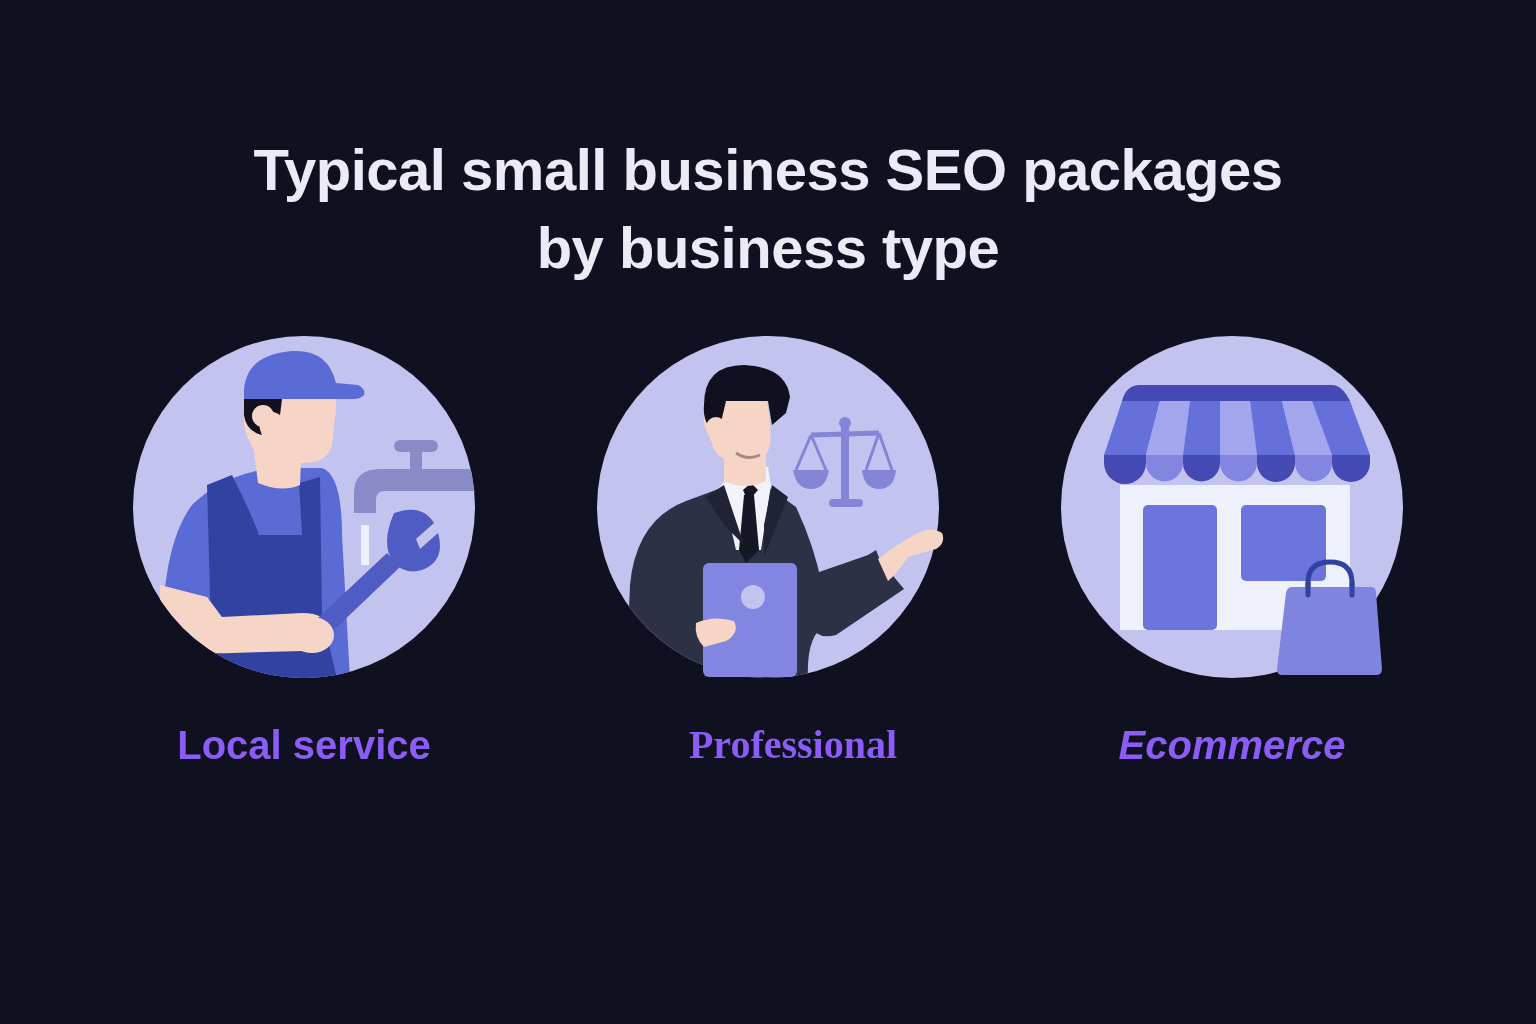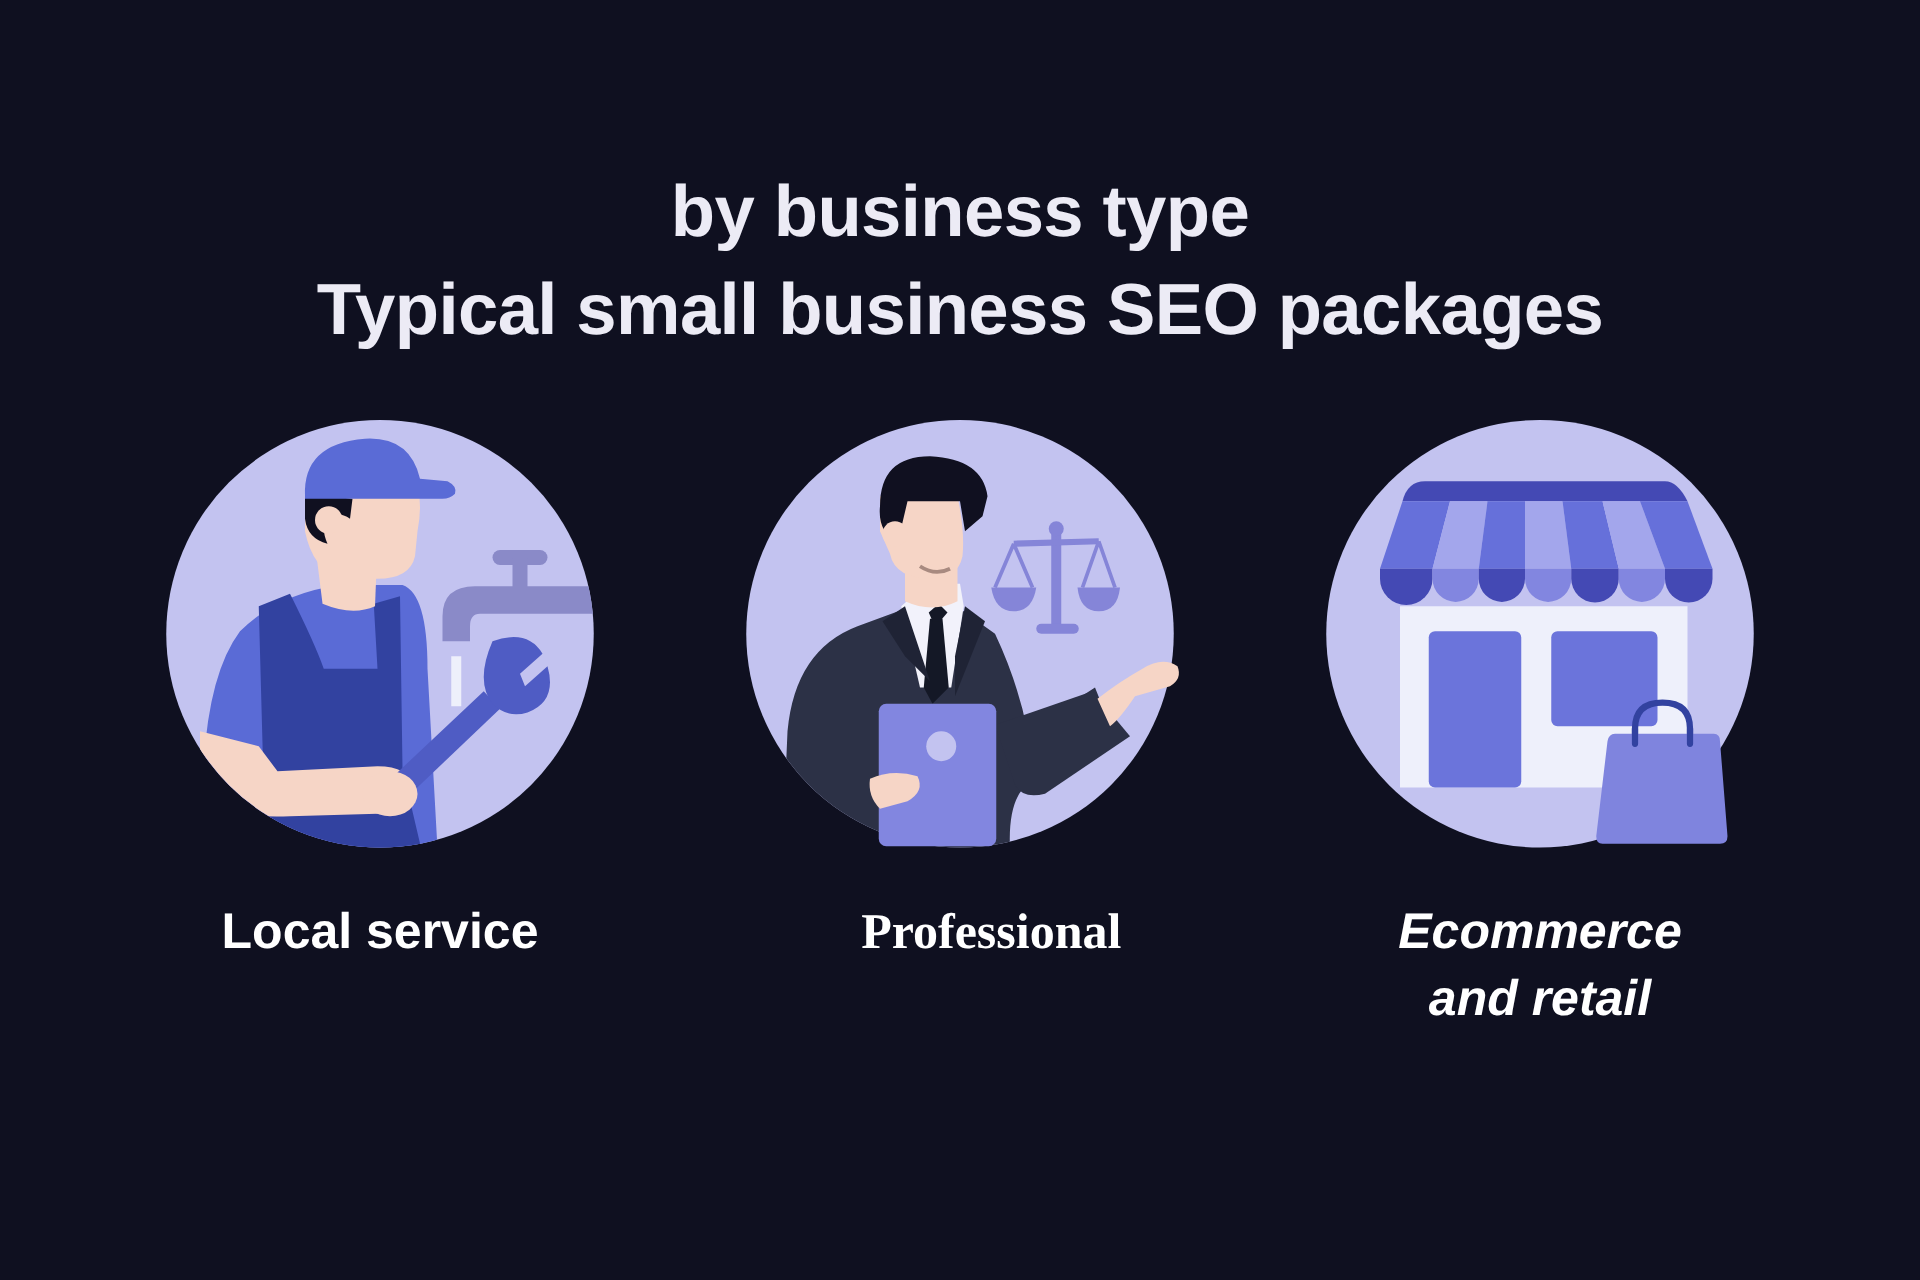--- a/index.html
+++ b/index.html
@@ -15,31 +15,31 @@
     font-weight: 700; font-size: 58px; line-height: 78px;
     letter-spacing: -0.5px;
   }
   .title span { display: block; }
   .card {
     position: absolute; top: 335px; width: 344px;
   }
   .card svg { display: block; width: 344px; height: 344px; overflow: visible; }
   .label {
     position: absolute; top: 718px; width: 400px; margin-left: -28px;
-    text-align: center; color: #ffffff;
+    text-align: center; color: #8b5cf6;
     font-weight: 700; font-size: 40px; line-height: 54px;
   }
   .label span { display: block; }
 </style>
 </head>
 <body>
 
 <h1 class="title">
+  <span>Typical small business SEO packages</span>
   <span>by business type</span>
-  <span>Typical small business SEO packages</span>
 </h1>
 
 <div class="card" style="left:132px;">
   <svg viewBox="0 0 344 344">
     <defs>
         <clipPath id="c1">
           <circle cx="172" cy="172" r="171"></circle>
         </clipPath>
       </defs>
     <circle cx="172" cy="172" r="171" fill="#c3c3f0"></circle>
@@ -157,14 +157,13 @@
 
     <g>
       <path d="M248 262 L248 248 Q248 227 270 227 Q292 227 292 248 L292 262" stroke="#3242a0" stroke-width="5" fill="none" stroke-linecap="round"></path>
       <path d="M232 252 L311 252 Q316 252 316 258 L322 334 Q322 340 316 340 L222 340 Q217 340 217 334 L226 258 Q227 252 232 252 Z" fill="#7f84de"></path>
       <path d="M248 260 L248 248 M292 260 L292 248" stroke="#3242a0" stroke-width="5" stroke-linecap="round"></path>
     </g>
   </svg>
 </div>
 <div class="label" style="left:1060px;font-style:italic;">
   <span>Ecommerce</span>
-  <span>and retail</span>
 </div>
 
 </body></html>

